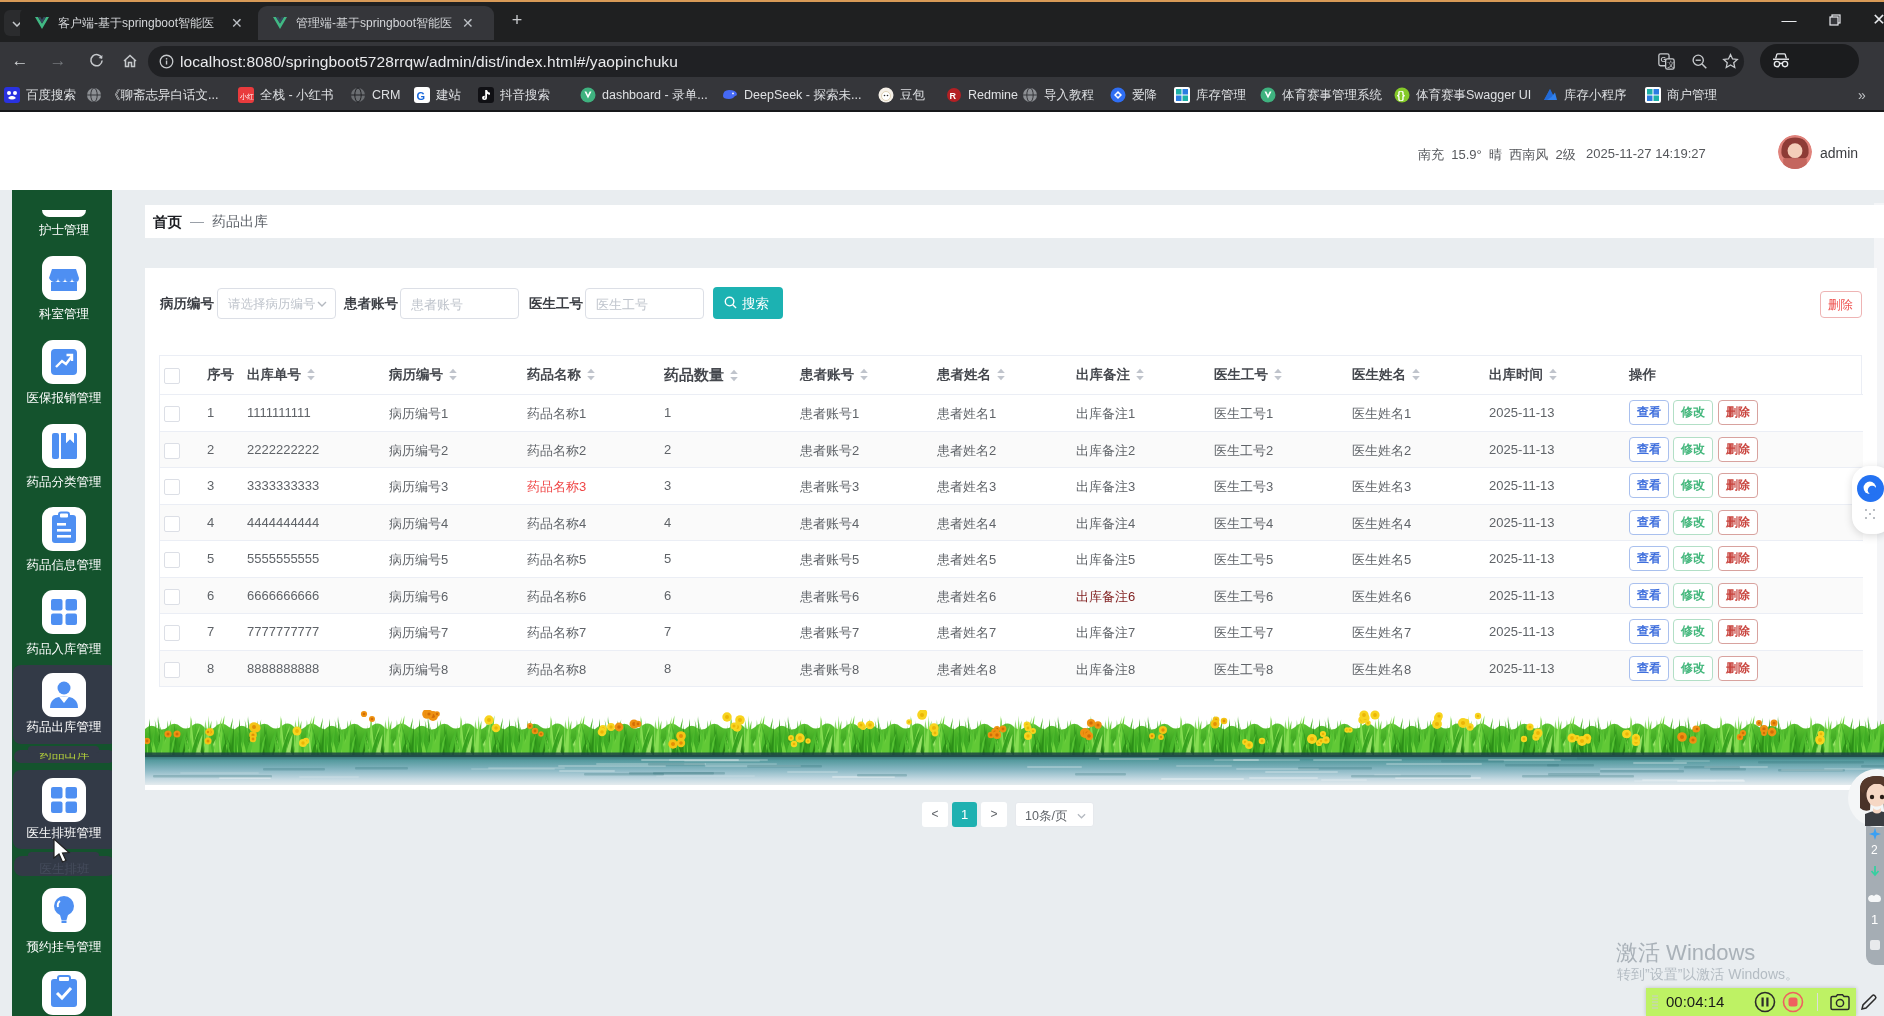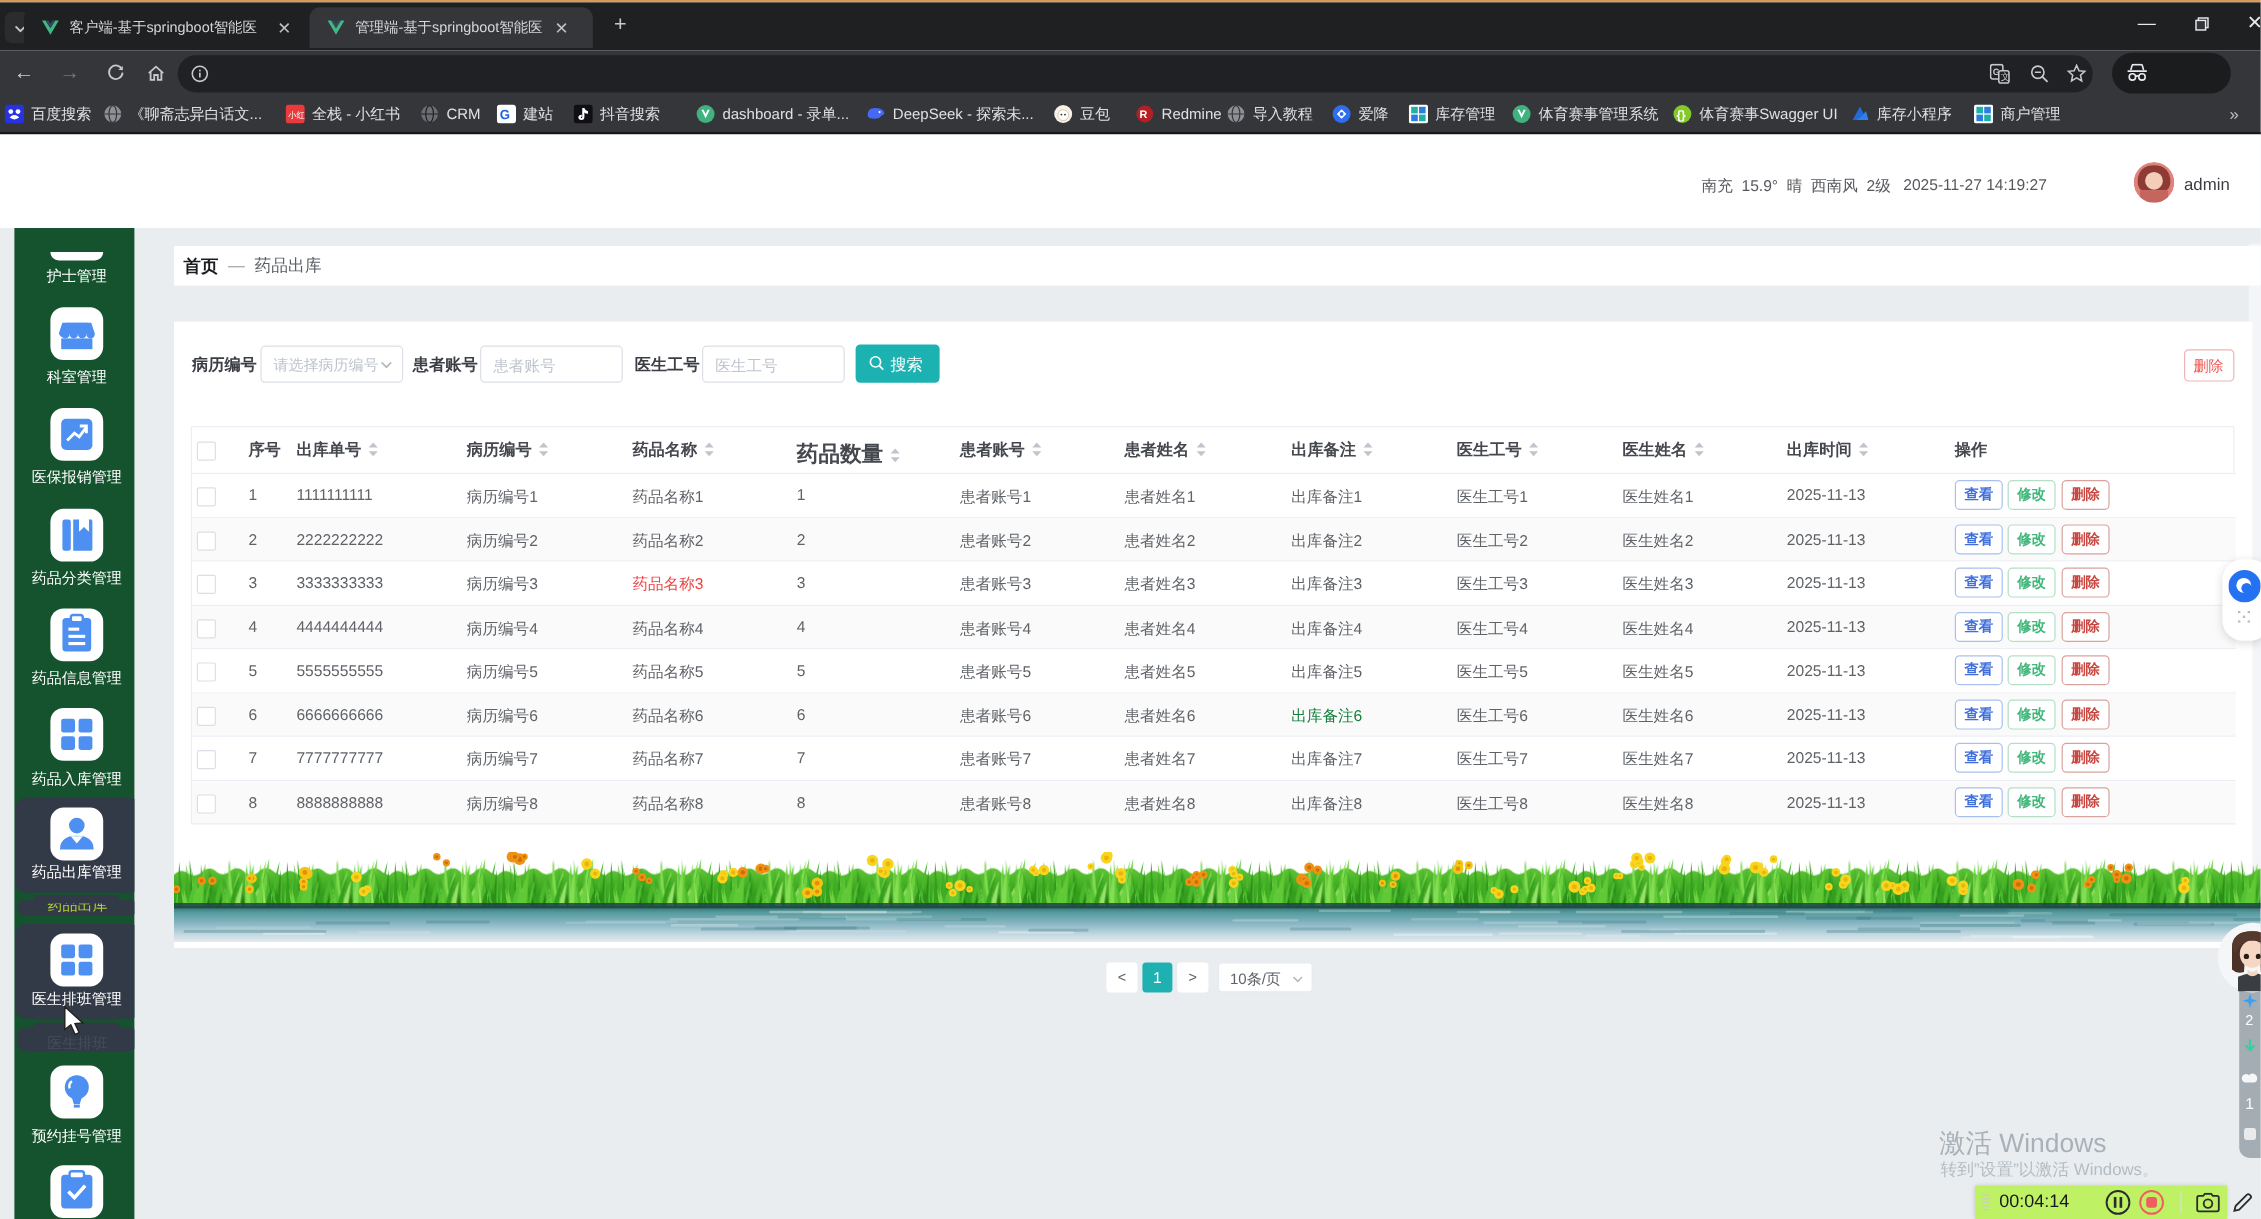--- a/index.html
+++ b/index.html
@@ -85,20 +85,21 @@
 <div class="navic" style="left:116px;"><svg width="16" height="16" viewBox="0 0 16 16" style="margin-top:6px;">
         <path d="M2 8 L8 2.5 L14 8" fill="none" stroke="#c6c9cc" stroke-width="1.5"></path>
         <path d="M3.5 7 L3.5 13.5 L6.5 13.5 L6.5 9.5 L9.5 9.5 L9.5 13.5 L12.5 13.5 L12.5 7" fill="none" stroke="#c6c9cc" stroke-width="1.5"></path>
       </svg></div>
 <div id="omnibox">
   <svg width="15" height="15" viewBox="0 0 16 16" style="position:absolute;left:11px;top:8px;">
         <circle cx="8" cy="8" r="6.7" fill="none" stroke="#c6c9cc" stroke-width="1.4"></circle>
         <rect x="7.3" y="7" width="1.5" height="4.2" fill="#c6c9cc"></rect>
         <rect x="7.3" y="4.4" width="1.5" height="1.5" fill="#c6c9cc"></rect>
       </svg>
+  <div class="url">localhost:8080/springboot5728rrqw/admin/dist/index.html#/yaopinchuku</div>
   <svg width="17" height="17" viewBox="0 0 20 20" style="position:absolute;left:1510px;top:7px;">
         <rect x="1" y="1" width="12" height="14" rx="2" fill="none" stroke="#c6c9cc" stroke-width="1.5"></rect>
         <text x="3" y="11" font-size="9" fill="#c6c9cc" font-weight="bold">G</text>
         <rect x="9" y="7" width="10" height="12" rx="2" fill="#202124" stroke="#c6c9cc" stroke-width="1.5"></rect>
         <text x="11" y="16.5" font-size="9" fill="#c6c9cc">文</text>
       </svg>
   <svg width="17" height="17" viewBox="0 0 20 20" style="position:absolute;left:1543px;top:7px;">
         <circle cx="8.5" cy="8.5" r="6" fill="none" stroke="#c6c9cc" stroke-width="1.6"></circle>
         <line x1="5.5" y1="8.5" x2="11.5" y2="8.5" stroke="#c6c9cc" stroke-width="1.6"></line>
         <line x1="13" y1="13" x2="18" y2="18" stroke="#c6c9cc" stroke-width="1.8"></line>
@@ -375,21 +376,21 @@
             <path d="M1.2 9 L5 13.2 L8.8 9Z" fill="#c0c4cc"></path>
           </svg></span>
 <span style="position:absolute;left:229px;top:10px;font-size:13.5px;font-weight:bold;color:#45484e;white-space:nowrap;">病历编号<svg width="10" height="15" viewBox="0 0 10 15" style="margin-left:5px;vertical-align:-3px;">
             <path d="M1.2 6 L5 1.8 L8.8 6Z" fill="#c0c4cc"></path>
             <path d="M1.2 9 L5 13.2 L8.8 9Z" fill="#c0c4cc"></path>
           </svg></span>
 <span style="position:absolute;left:367px;top:10px;font-size:13.5px;font-weight:bold;color:#45484e;white-space:nowrap;">药品名称<svg width="10" height="15" viewBox="0 0 10 15" style="margin-left:5px;vertical-align:-3px;">
             <path d="M1.2 6 L5 1.8 L8.8 6Z" fill="#c0c4cc"></path>
             <path d="M1.2 9 L5 13.2 L8.8 9Z" fill="#c0c4cc"></path>
           </svg></span>
-<span style="position:absolute;left:504px;top:10px;font-size:18px;font-weight:bold;color:#45484e;white-space:nowrap;">药品数量<svg width="10" height="15" viewBox="0 0 10 15" style="margin-left:5px;vertical-align:-3px;">
+<span style="position:absolute;left:504px;top:10px;font-size:15px;font-weight:bold;color:#45484e;white-space:nowrap;">药品数量<svg width="10" height="15" viewBox="0 0 10 15" style="margin-left:5px;vertical-align:-3px;">
             <path d="M1.2 6 L5 1.8 L8.8 6Z" fill="#c0c4cc"></path>
             <path d="M1.2 9 L5 13.2 L8.8 9Z" fill="#c0c4cc"></path>
           </svg></span>
 <span style="position:absolute;left:640px;top:10px;font-size:13.5px;font-weight:bold;color:#45484e;white-space:nowrap;">患者账号<svg width="10" height="15" viewBox="0 0 10 15" style="margin-left:5px;vertical-align:-3px;">
             <path d="M1.2 6 L5 1.8 L8.8 6Z" fill="#c0c4cc"></path>
             <path d="M1.2 9 L5 13.2 L8.8 9Z" fill="#c0c4cc"></path>
           </svg></span>
 <span style="position:absolute;left:777px;top:10px;font-size:13.5px;font-weight:bold;color:#45484e;white-space:nowrap;">患者姓名<svg width="10" height="15" viewBox="0 0 10 15" style="margin-left:5px;vertical-align:-3px;">
             <path d="M1.2 6 L5 1.8 L8.8 6Z" fill="#c0c4cc"></path>
             <path d="M1.2 9 L5 13.2 L8.8 9Z" fill="#c0c4cc"></path>
@@ -499,21 +500,21 @@
 </div>
 <div style="position:absolute;left:0;top:221.8px;width:1703px;height:36.55px;background:#fafafa;border-bottom:1px solid #ebeef5;box-sizing:border-box;">
 <span style="position:absolute;left:4px;top:11px;width:14px;height:14px;border:1px solid #dcdfe6;border-radius:2px;background:#fff;"></span>
 <span style="position:absolute;left:47px;top:10px;font-size:13px;color:#5f6368;white-space:nowrap;">6</span>
 <span style="position:absolute;left:87px;top:10px;font-size:13px;color:#5f6368;white-space:nowrap;">6666666666</span>
 <span style="position:absolute;left:229px;top:10px;font-size:13px;color:#5f6368;white-space:nowrap;">病历编号6</span>
 <span style="position:absolute;left:367px;top:10px;font-size:13px;color:#5f6368;white-space:nowrap;">药品名称6</span>
 <span style="position:absolute;left:504px;top:10px;font-size:13px;color:#5f6368;white-space:nowrap;">6</span>
 <span style="position:absolute;left:640px;top:10px;font-size:13px;color:#5f6368;white-space:nowrap;">患者账号6</span>
 <span style="position:absolute;left:777px;top:10px;font-size:13px;color:#5f6368;white-space:nowrap;">患者姓名6</span>
-<span style="position:absolute;left:916px;top:10px;font-size:13px;color:#15803d;white-space:nowrap;">出库备注6</span>
+<span style="position:absolute;left:916px;top:10px;font-size:13px;color:#7f1d1d;white-space:nowrap;">出库备注6</span>
 <span style="position:absolute;left:1054px;top:10px;font-size:13px;color:#5f6368;white-space:nowrap;">医生工号6</span>
 <span style="position:absolute;left:1192px;top:10px;font-size:13px;color:#5f6368;white-space:nowrap;">医生姓名6</span>
 <span style="position:absolute;left:1329px;top:10px;font-size:13px;color:#5f6368;white-space:nowrap;">2025-11-13</span>
 <span style="position:absolute;left:1469px;top:5px;width:40px;height:25px;border:1px solid #a9c0ee;background:#ffffff;border-radius:4px;box-sizing:border-box;text-align:center;line-height:23px;font-size:12px;font-weight:bold;color:#3f6fdd;">查看</span>
 <span style="position:absolute;left:1513px;top:5px;width:40px;height:25px;border:1px solid #b2dfc6;background:#ffffff;border-radius:4px;box-sizing:border-box;text-align:center;line-height:23px;font-size:12px;font-weight:bold;color:#43b77c;">修改</span>
 <span style="position:absolute;left:1558px;top:5px;width:40px;height:25px;border:1px solid #d8a29e;background:#ffffff;border-radius:4px;box-sizing:border-box;text-align:center;line-height:23px;font-size:12px;font-weight:bold;color:#c9453f;">删除</span>
 </div>
 <div style="position:absolute;left:0;top:258.3px;width:1703px;height:36.55px;background:#fff;border-bottom:1px solid #ebeef5;box-sizing:border-box;">
 <span style="position:absolute;left:4px;top:11px;width:14px;height:14px;border:1px solid #dcdfe6;border-radius:2px;background:#fff;"></span>
 <span style="position:absolute;left:47px;top:10px;font-size:13px;color:#5f6368;white-space:nowrap;">7</span>

